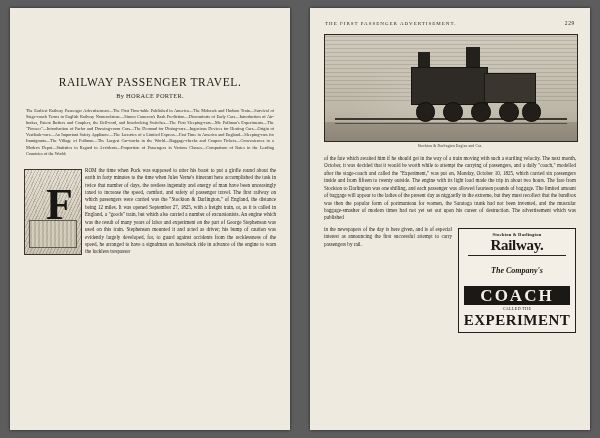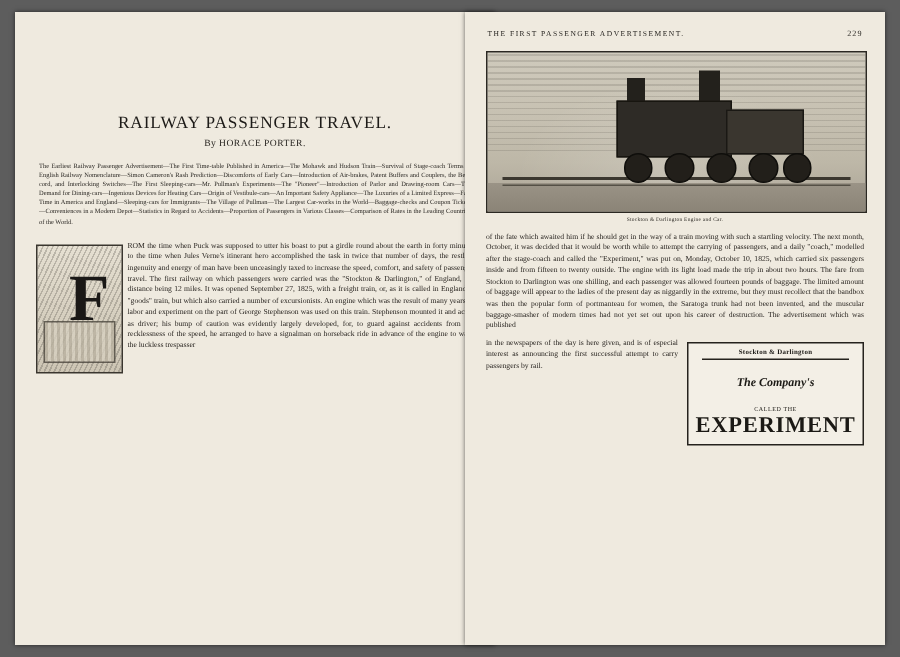--- a/index.html
+++ b/index.html
@@ -20,21 +20,21 @@
     background: #5d5d5d;
   }
   .page {
     position: absolute;
     top: 8px;
     width: 280px;
     height: 422px;
     background: #efeadf;
     box-shadow: 0 0 3px rgba(0,0,0,0.6);
   }
-  .page-left { left: 10px; padding-left: 40px; }
+  .page-left { left: 10px; }
   .page-right { left: 310px; }
 
   .page-inner {
     position: absolute;
     left: 14px;
     right: 14px;
     top: 12px;
     bottom: 10px;
   }
 
@@ -338,22 +338,24 @@
           <div class="wheel" style="left:78%"></div>
         </div>
         <div class="figure-caption">Stockton &amp; Darlington Engine and Car.</div>
       </div>
 
       <div class="rtext">
         <p>of the fate which awaited him if he should get in the way of a train moving with such a startling velocity. The next month, October, it was decided that it would be worth while to attempt the carrying of passengers, and a daily "coach," modelled after the stage-coach and called the "Experiment," was put on, Monday, October 10, 1825, which carried six passengers inside and from fifteen to twenty outside. The engine with its light load made the trip in about two hours. The fare from Stockton to Darlington was one shilling, and each passenger was allowed fourteen pounds of baggage. The limited amount of baggage will appear to the ladies of the present day as niggardly in the extreme, but they must recollect that the bandbox was then the popular form of portmanteau for women, the Saratoga trunk had not been invented, and the muscular baggage-smasher of modern times had not yet set out upon his career of destruction. The advertisement which was published</p>
 
         <div class="ad-box">
           <div class="ad-l1">Stockton &amp; Darlington</div>
+          <div class="ad-railway">Railway.</div>
           <div class="ad-rule"></div>
           <div class="ad-company">The Company's</div>
+          <div class="ad-coach">COACH</div>
           <div class="ad-called">CALLED THE</div>
           <div class="ad-exp">EXPERIMENT</div>
         </div>
 
         <p>in the newspapers of the day is here given, and is of especial interest as announcing the first successful attempt to carry passengers by rail.</p>
       </div>
 
     </div>
   </div>
 

